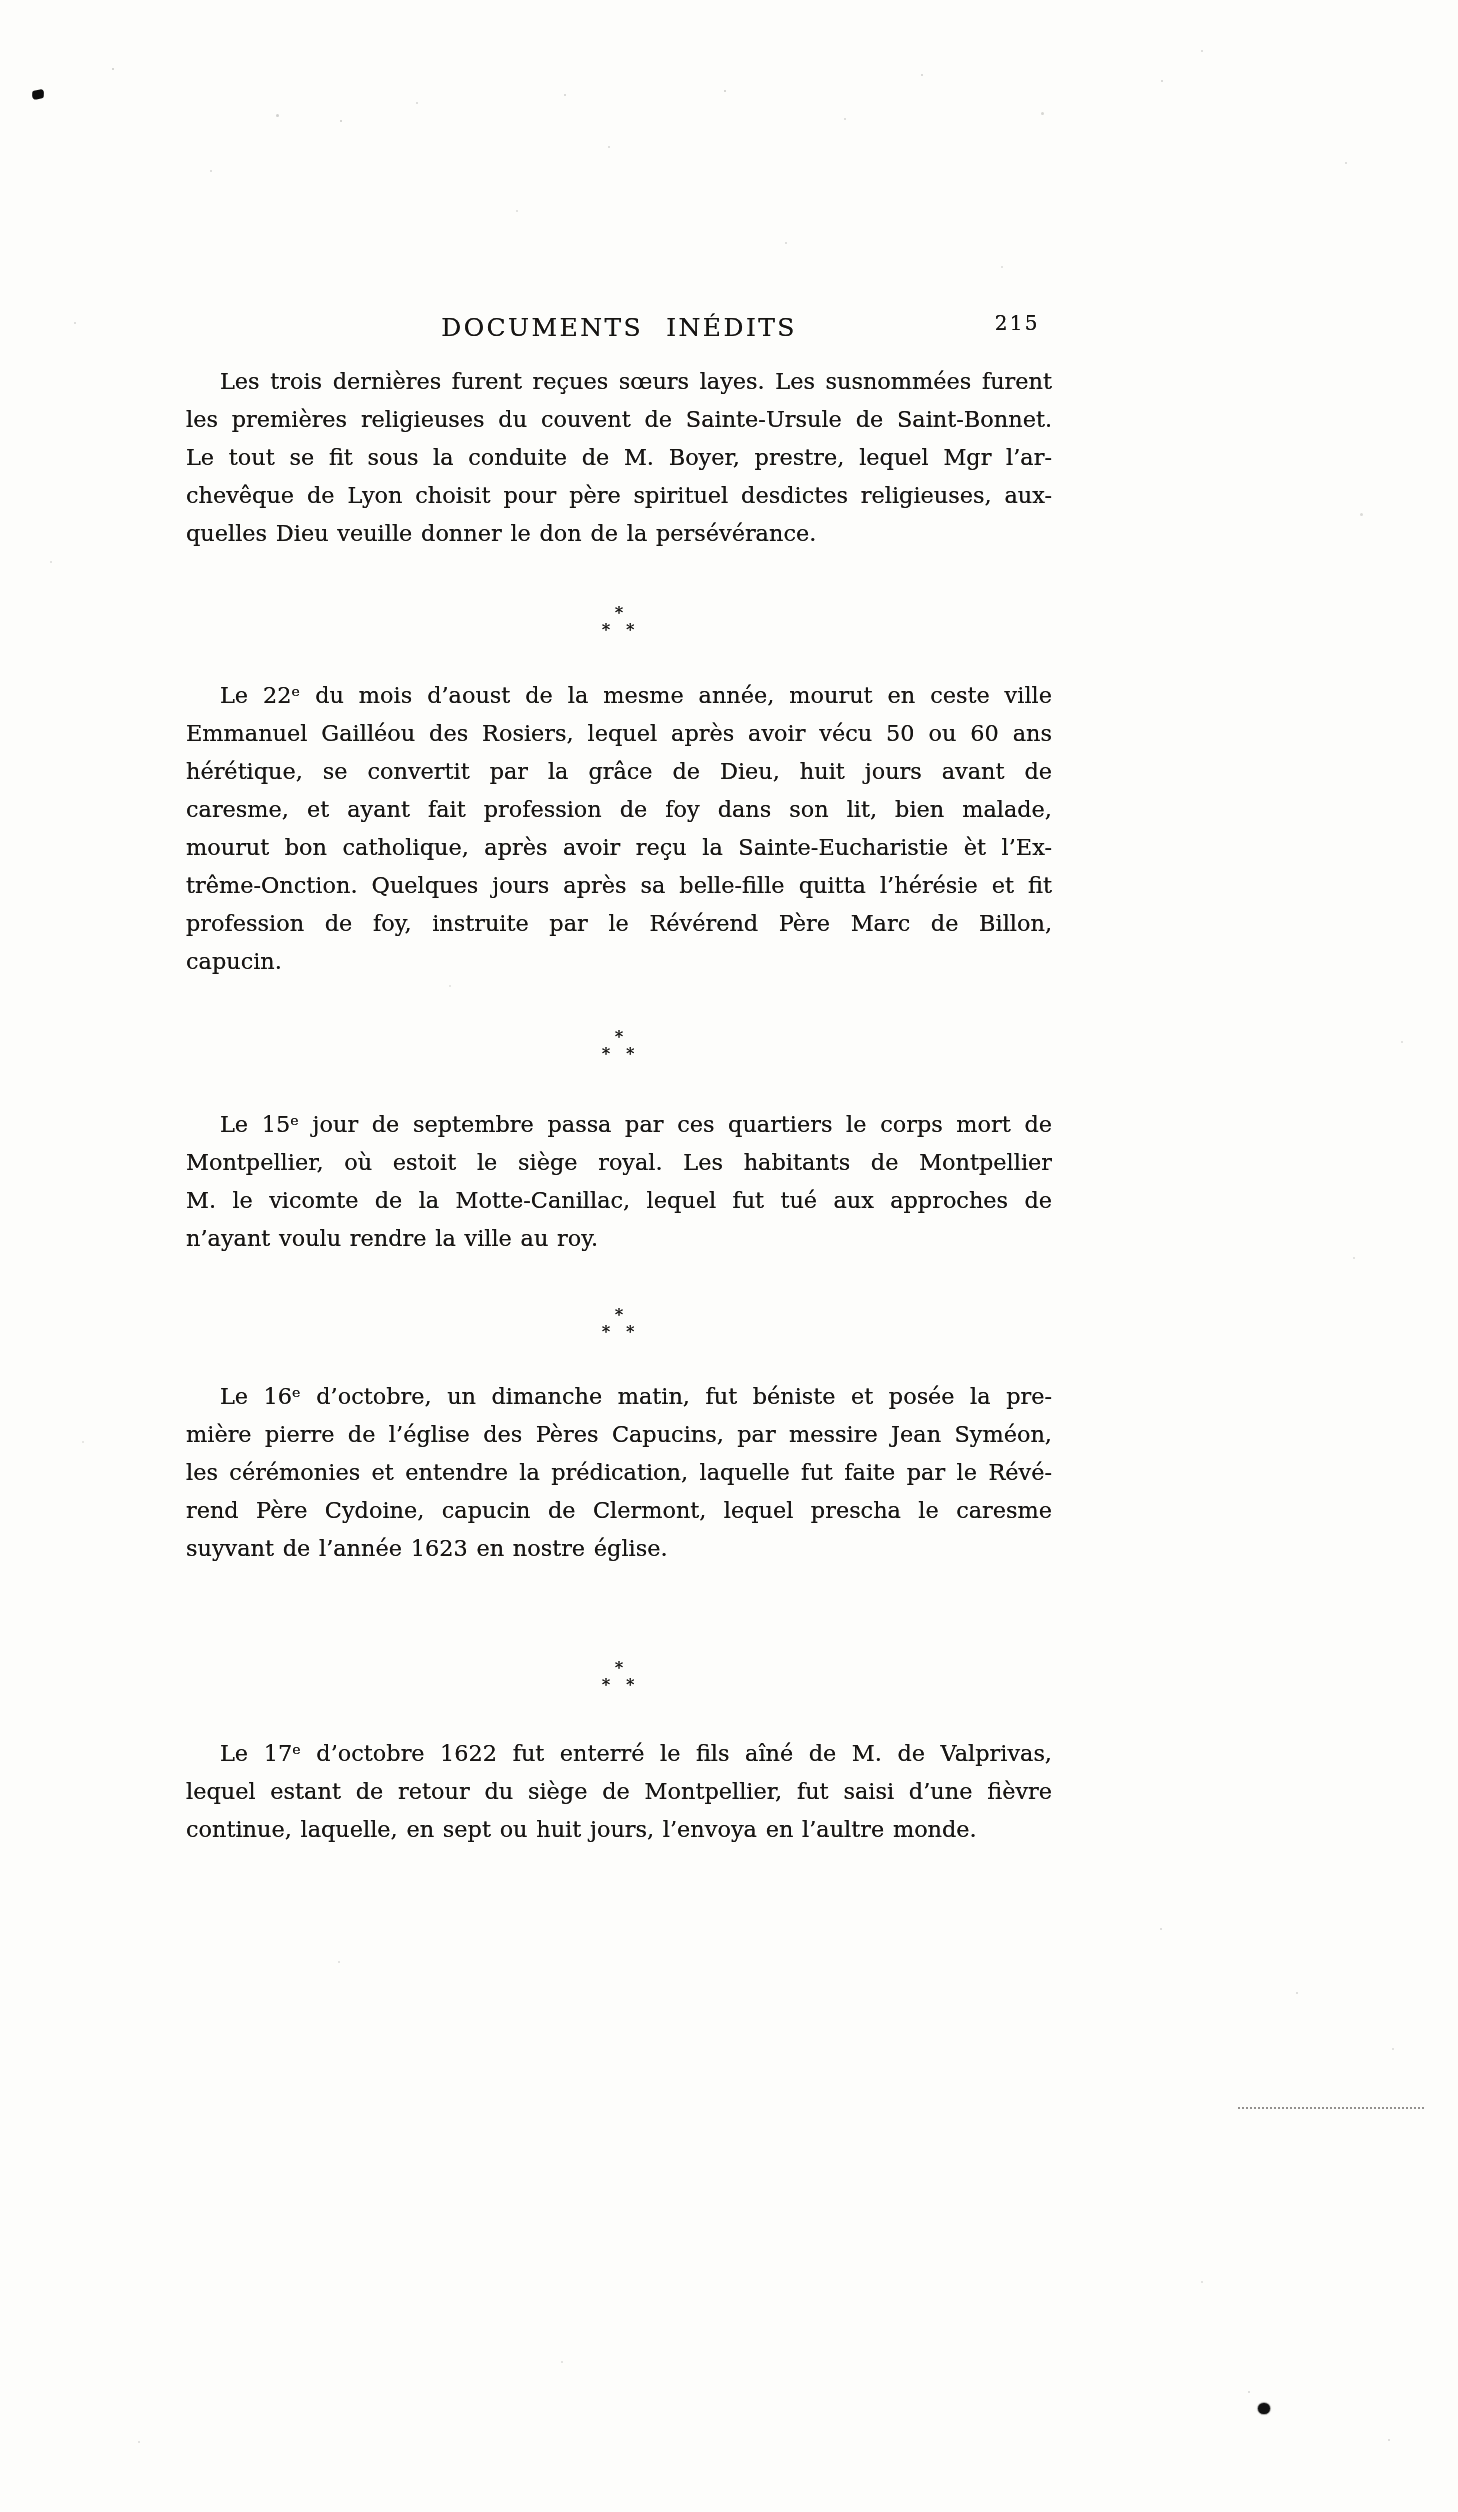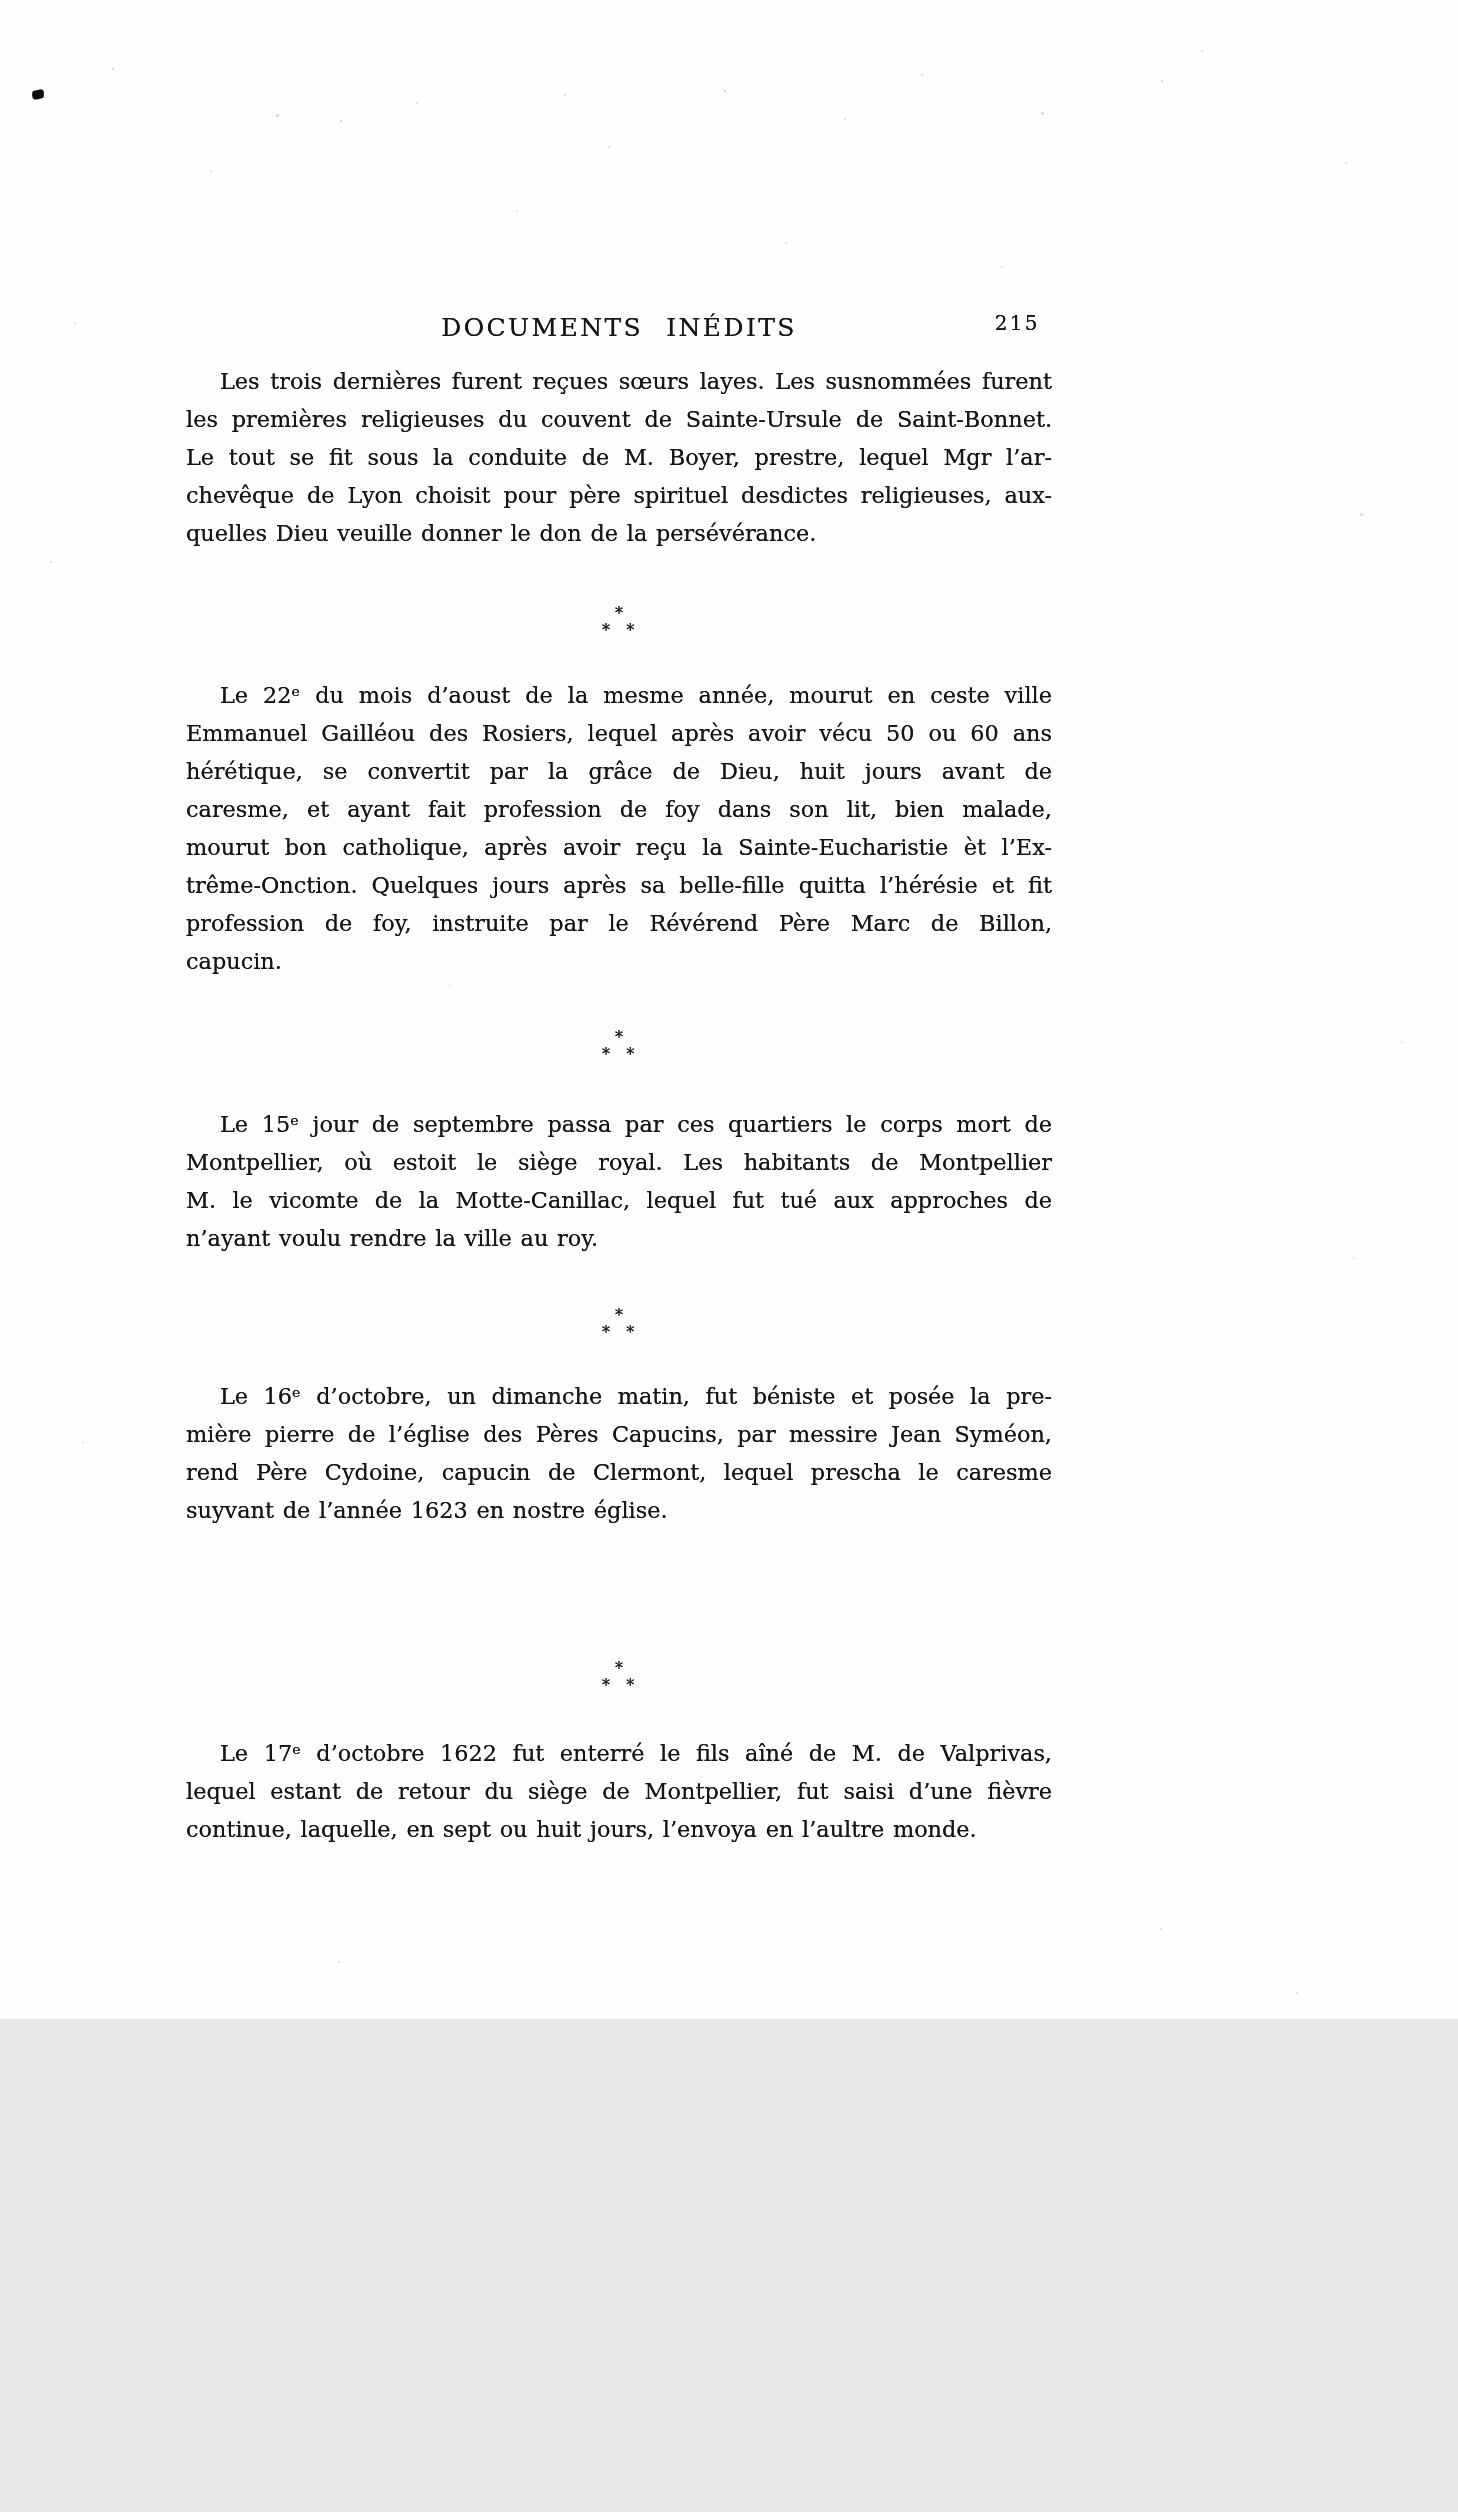--- a/index.html
+++ b/index.html
@@ -1,19 +1,19 @@
 <!DOCTYPE html>
 <html lang="fr" style="font-size:12.8px"><head>
 <meta charset="utf-8">
 <style>
   html, body { margin: 0; padding: 0; background: #e8e8e8; }
   .scan-page {
     position: relative;
     width: 1459px;
-    height: 2019px;
+    height: 2512px;
     margin: 0 auto;
     background: #fdfdfb;
     overflow: hidden;
     font-family: "DejaVu Serif", "Liberation Serif", serif;
     color: #171513;
   }
   .page-column {
     position: absolute;
     left: 186px;
     top: 0;
@@ -150,20 +150,21 @@
       </div>
 
     <div class="asterism" style="top:1307px">
       <div class="row-top">*</div>
       <div class="row-bottom">* *</div>
     </div>
 
     <div class="paragraph" style="top:1377px">
         <div class="line first">Le 16ᵉ d’octobre, un dimanche matin, fut béniste et posée la pre-</div>
         <div class="line">mière pierre de l’église des Pères Capucins, par messire Jean Syméon,</div>
+        <div class="line">les cérémonies et entendre la prédication, laquelle fut faite par le Révé-</div>
         <div class="line">rend Père Cydoine, capucin de Clermont, lequel prescha le caresme</div>
         <div class="line last">suyvant de l’année 1623 en nostre église.</div>
       </div>
 
     <div class="asterism" style="top:1660px">
       <div class="row-top">*</div>
       <div class="row-bottom">* *</div>
     </div>
 
     <div class="paragraph" style="top:1734px">

